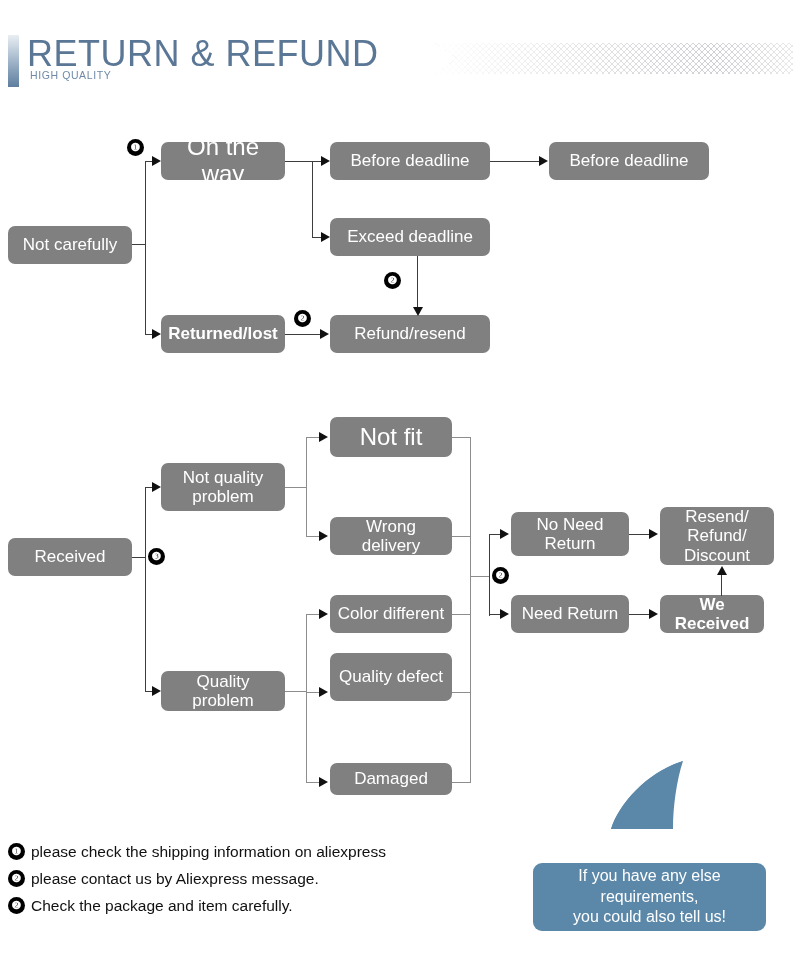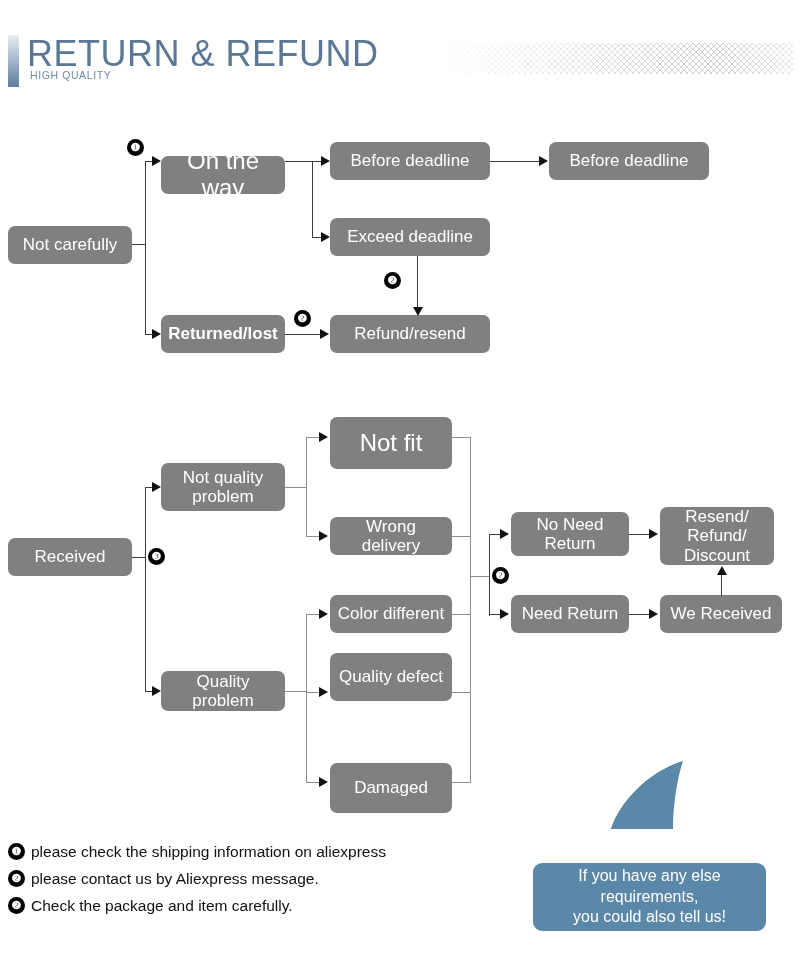--- a/index.html
+++ b/index.html
@@ -115,21 +115,21 @@
       </defs>
       <path d="M0,0 L358,0 L358,31 L0,31 L22,15.5 Z" fill="url(#hatch)"></path>
       <path d="M0,0 L358,0 L358,31 L0,31 L22,15.5 Z" fill="url(#fadeRight)"></path>
     </svg>
   </div>
 
   <div>
 
     <div class="node" style="left:8px; top:226px; width:124px; height:38px;">Not carefully</div>
 
-    <div class="node big" style="left:161px; top:156px; width:124px; height:38px;">On the way</div>
+    <div class="node big" style="left:161px; top:142px; width:124px; height:38px;">On the way</div>
 
     <div class="node" style="left:330px; top:142px; width:160px; height:38px;">Before deadline</div>
 
     <div class="node" style="left:549px; top:142px; width:160px; height:38px;">Before deadline</div>
 
     <div class="node" style="left:330px; top:218px; width:160px; height:38px;">Exceed deadline</div>
 
     <div class="node" style="left:161px; top:315px; width:124px; height:38px;font-weight:bold;">Returned/lost</div>
 
     <div class="node" style="left:330px; top:315px; width:160px; height:38px;">Refund/resend</div>
@@ -166,36 +166,36 @@
 
   <div>
 
     <div class="node" style="left:8px; top:538px; width:124px; height:38px;">Received</div>
 
     <div class="node" style="left:161px; top:463px; width:124px; height:48px;">Not quality
 problem</div>
 
     <div class="node" style="left:161px; top:671px; width:124px; height:40px;">Quality problem</div>
 
-    <div class="node big" style="left:330px; top:417px; width:122px; height:52px;">Not fit</div>
+    <div class="node big" style="left:330px; top:417px; width:122px; height:40px;">Not fit</div>
 
     <div class="node" style="left:330px; top:517px; width:122px; height:38px;">Wrong delivery</div>
 
     <div class="node" style="left:330px; top:595px; width:122px; height:38px;">Color different</div>
 
     <div class="node" style="left:330px; top:653px; width:122px; height:48px;">Quality defect</div>
 
-    <div class="node" style="left:330px; top:763px; width:122px; height:50px;">Damaged</div>
+    <div class="node" style="left:330px; top:763px; width:122px; height:32px;">Damaged</div>
 
     <div class="node" style="left:511px; top:512px; width:118px; height:44px;">No Need
 Return</div>
 
     <div class="node" style="left:511px; top:595px; width:118px; height:38px;">Need Return</div>
 
-    <div class="node" style="left:660px; top:595px; width:122px; height:38px;">We Received</div>
+    <div class="node" style="left:660px; top:595px; width:104px; height:38px;font-weight:bold;">We Received</div>
 
     <div class="node" style="left:660px; top:507px; width:114px; height:58px;">Resend/
 Refund/
 Discount</div>
 
     <div class="ln h" style="left:132px; top:557px; width:14px;"></div>
     <div class="ln v" style="left:145px; top:487px; height:204px;"></div>
 
     <div class="ln h" style="left:145px; top:487px; width:9px;"></div>
     <div class="arrow-r" style="left:152px; top:482px;"></div>

